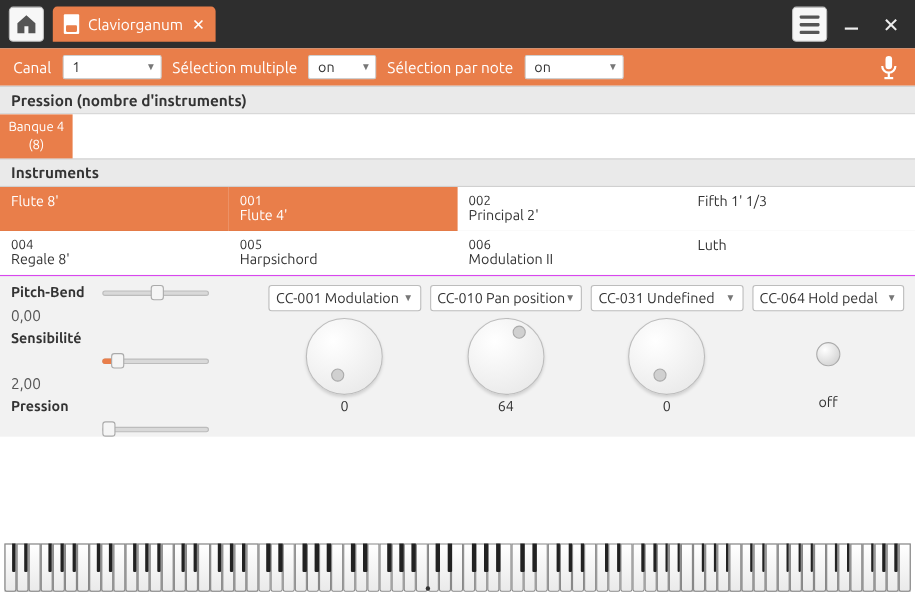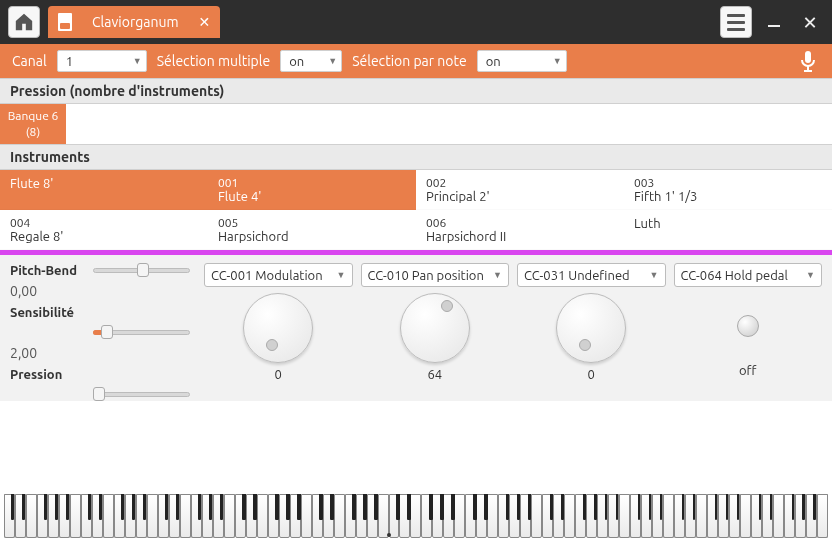--- a/index.html
+++ b/index.html
@@ -1,21 +1,21 @@
 <!DOCTYPE html>
 <html><head>
 <meta charset="utf-8">
 <style>
   * { box-sizing: border-box; margin: 0; padding: 0; font-family: Ubuntu, "Segoe UI", Arial, sans-serif; }
   body { width: 832px; height: 542px; background: #fff; overflow: hidden; }
 
   
   .titlebar { background: #2e2e2e; height: 44px; display: flex; align-items: center; padding: 0 8px; gap: 8px; }
   .titlebar .home-btn { width: 32px; height: 32px; background: #f7f7f7; border: 1px solid #bdbdbd; border-radius: 4px; display:flex; align-items:center; justify-content:center; }
-  .titlebar .tab { background: #e97e4a; color:#fff; height: 32px; display:flex; align-items:center; padding: 0 10px; border-radius: 4px 4px 0 0; gap:20px; font-size: 14px; }
+  .titlebar .tab { background: #e97e4a; color:#fff; height: 32px; display:flex; align-items:center; padding: 0 10px; border-radius: 4px 4px 0 0; gap:8px; font-size: 14px; }
   .titlebar .tab .doc-icon { width:14px; height:18px; background:#fff; border-radius:1px; position:relative; }
   .titlebar .tab .doc-icon::after { content:""; position:absolute; bottom:2px; left:2px; width:10px; height:6px; background:#e97e4a; border-radius:1px; }
   .titlebar .tab .close { font-size:14px; cursor:pointer; }
   .titlebar .spacer { flex:1; }
   .titlebar .menu-btn { width:32px; height:32px; background:#f7f7f7; border:1px solid #bdbdbd; border-radius:4px; display:flex; flex-direction:column; justify-content:center; align-items:center; gap:4px; }
   .titlebar .menu-btn span { width:18px; height:3px; background:#555; border-radius:1px; }
   .titlebar .win-btn { width:28px; height:28px; color:#eee; display:flex; align-items:center; justify-content:center; font-size:18px; cursor:pointer; }
 
   
   .selbar { background:#e97e4a; height:34px; display:flex; align-items:center; padding:0 12px; gap:10px; color:#fff; font-size:14px; }
@@ -35,32 +35,32 @@
   .bank-cell { background:#e97e4a; color:#fff; width:66px; height:40px; font-size:12px; text-align:center; padding:4px 2px; line-height:1.3; }
 
   
   .inst-grid { display:grid; grid-template-columns: repeat(4,1fr); background:#fff; }
   .inst-cell { padding:6px 10px; font-size:13px; color:#333; border-bottom:1px solid rgba(0,0,0,0.02); }
   .inst-cell .num { font-size:12px; color:#333; }
   .inst-cell.sel { background:#e97e4a; color:#fff; }
   .inst-cell.sel .num { color:#fff; }
 
   
-  .ctrl-panel { padding:8px 10px 0 10px; border-top:5px solid #d946ef; background:#f2f2f2; display:flex; gap:14px; align-items:flex-start; }
+  .ctrl-panel { padding:8px 10px 0 10px; border-top:1px solid #d946ef; background:#f2f2f2; display:flex; gap:14px; align-items:flex-start; }
   .left-col { width:180px; display:flex; flex-direction:column; gap:6px; font-size:13px; color:#333; }
   .left-col .lbl { font-weight:bold; }
   .left-col .val { font-size:14px; color:#555; }
   .slider-row { display:flex; align-items:center; gap:8px; }
   .slider-row .lbl { width:78px; }
   .slider { position:relative; width:100px; height:14px; }
   .slider .track { position:absolute; top:5px; left:0; right:0; height:5px; background:#d9d9d9; border:1px solid #bcbcbc; border-radius:3px; }
   .slider .fill { position:absolute; top:5px; left:0; height:5px; background:#e97e4a; border-radius:3px 0 0 3px; }
   .slider .thumb { position:absolute; top:0; width:12px; height:14px; background:#f5f5f5; border:1px solid #aaa; border-radius:3px; }
 
-  .right-cols { flex:1; display:flex; flex-direction:column; gap:6px; align-items:stretch; }
+  .right-cols { flex:1; display:flex; flex-direction:column; gap:6px; align-items:stretch;margin-left:40px; }
   .cc-row { display:flex; gap:8px; }
   .cc-drop { flex:1; background:#fff; border:1px solid #bcbcbc; border-radius:3px; height:24px; display:flex; align-items:center; padding:0 6px; font-size:13px; color:#333; white-space:nowrap; overflow:hidden; }
   .cc-drop .caret { margin-left:auto; font-size:9px; color:#777; }
   .knob-row { display:flex; gap:8px; }
   .knob-cell { flex:1; display:flex; flex-direction:column; align-items:center; gap:4px; }
   .knob { width:70px; height:70px; border-radius:50%; background:radial-gradient(circle at 35% 30%, #ffffff, #e5e5e5); border:1px solid #bcbcbc; position:relative; box-shadow:0 2px 3px rgba(0,0,0,0.15); }
   .knob .dot { position:absolute; width:12px; height:12px; border-radius:50%; background:#d0d0d0; border:1px solid #aaa; }
   .knob-val { font-size:13px; color:#333; }
   .led { width:22px; height:22px; border-radius:50%; background:radial-gradient(circle at 35% 30%, #fff, #c9c9c9); border:1px solid #aaa; margin-top:22px; margin-bottom:22px; }
 
@@ -125,53 +125,52 @@
     <rect x="9" y="2" width="6" height="12" rx="3" fill="#fff"></rect>
     <path d="M6 11a6 6 0 0 0 12 0" stroke="#fff" stroke-width="2" fill="none"></path>
     <rect x="11" y="17" width="2" height="4" fill="#fff"></rect>
     <rect x="8" y="21" width="8" height="2" fill="#fff"></rect>
   </svg>
 </div>
 
 <div class="section-head">Pression (nombre d'instruments)</div>
 <div class="bank-row">
   <div class="bank-cell">
-    <div>Banque 6</div>
+    <div>Banque 4</div>
     <div>(8)</div>
   </div>
 </div>
 
 <div class="section-head">Instruments</div>
 <div class="inst-grid" id="inst-grid">
     <div class="inst-cell sel">
       <div>Flute 8'</div>
     </div>
     <div class="inst-cell sel">
       <div class="num">001</div>
       <div>Flute 4'</div>
     </div>
     <div class="inst-cell">
       <div class="num">002</div>
       <div>Principal 2'</div>
     </div>
     <div class="inst-cell">
-      <div class="num">003</div>
       <div>Fifth 1' 1/3</div>
     </div>
     <div class="inst-cell">
       <div class="num">004</div>
       <div>Regale 8'</div>
     </div>
     <div class="inst-cell">
       <div class="num">005</div>
       <div>Harpsichord</div>
     </div>
     <div class="inst-cell">
       <div class="num">006</div>
-      <div>Harpsichord II</div>
+      <div>Modulation II</div>
     </div>
     <div class="inst-cell">
       <div>Luth</div>
     </div>
   </div>
 
 <div class="ctrl-panel">
   <div class="left-col">
 
     <div class="slider-row">

